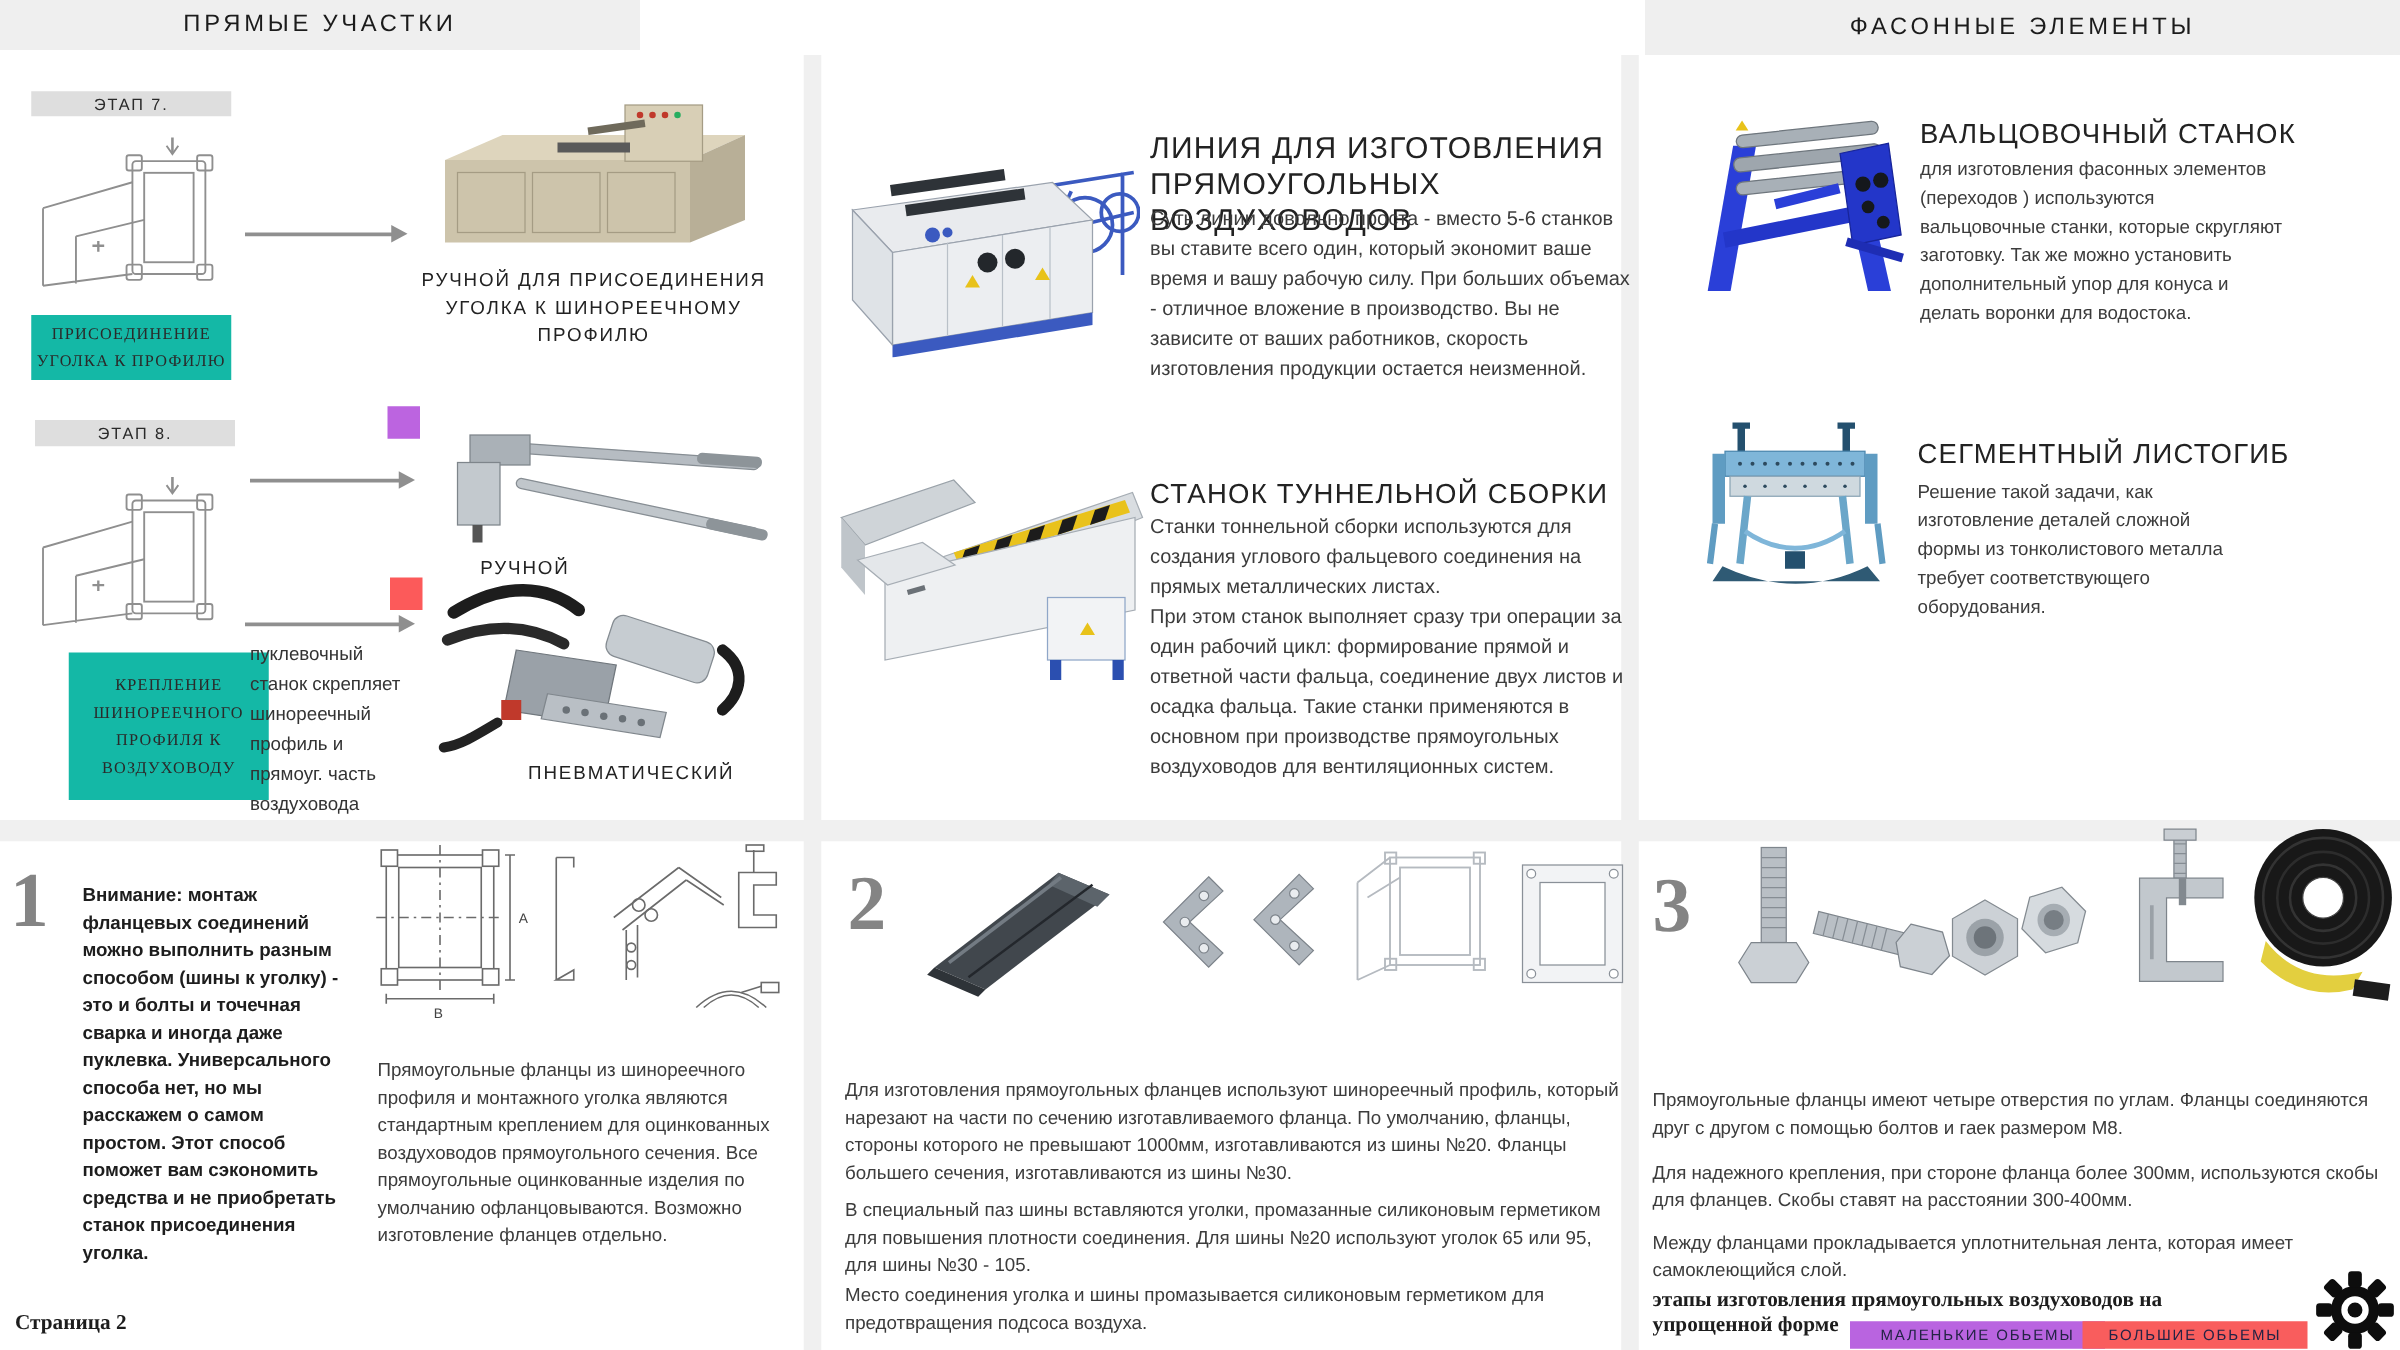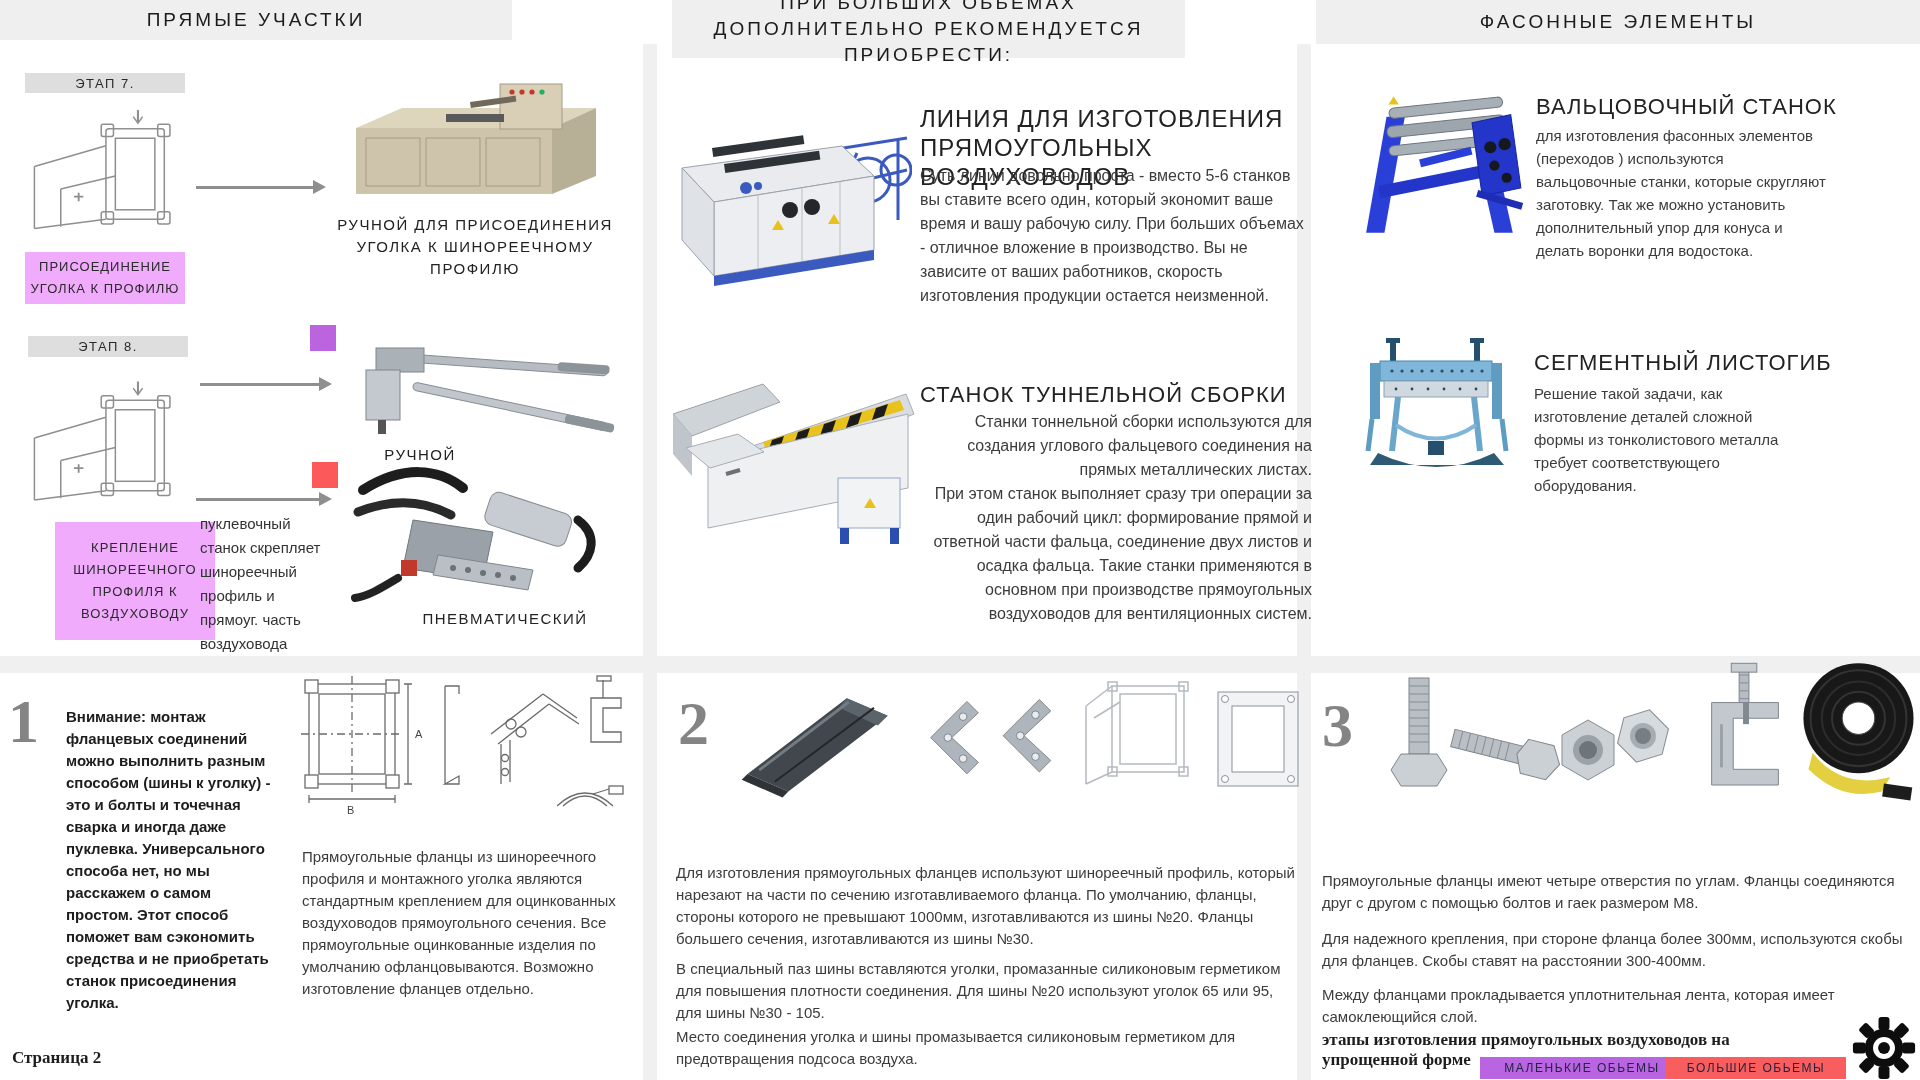--- a/index.html
+++ b/index.html
@@ -3,22 +3,22 @@
 <meta charset="utf-8">
 <style>
   html,body{margin:0;padding:0;background:#fff;}
   .page{position:relative;width:1920px;height:1080px;background:#fff;overflow:hidden;
         font-family:"Liberation Sans",sans-serif;color:#3a3a3a;}
   .abs{position:absolute;}
   .hdrbar{background:#efefef;display:flex;align-items:center;justify-content:center;text-align:center;
           color:#1b1b1b;font-size:19px;letter-spacing:3px;line-height:26px;}
   .badge{background:#dedede;display:flex;align-items:center;justify-content:center;
          font-size:13px;letter-spacing:1.5px;color:#2a2a2a;}
-  .capbox{background:#f0abfc;display:flex;align-items:center;justify-content:center;text-align:center;
-          font-size:13px;letter-spacing:1px;color:#2a2a2a;line-height:22px;padding:4px;box-sizing:border-box;}
+  .capbox{background:#14b8a6;display:flex;align-items:center;justify-content:center;text-align:center;
+          font-size:13px;letter-spacing:1px;color:#2a2a2a;line-height:22px;padding:4px;box-sizing:border-box;font-family:Liberation Serif, serif;}
   .h-lg{font-size:24px;line-height:29px;letter-spacing:1px;color:#222;}
   .h-md{font-size:22px;line-height:26px;letter-spacing:1px;color:#222;}
   .body{font-size:16px;line-height:24px;color:#3c3c3c;}
   .body-sm{font-size:15px;line-height:22px;color:#3c3c3c;}
   .note{font-size:15px;line-height:24px;color:#333;}
   .prewrap{white-space:pre-line;}
   .bignum{font-family:"Liberation Serif",serif;font-weight:700;font-size:62px;color:#848484;line-height:1;}
   .serifbold{font-family:"Liberation Serif",serif;font-weight:700;color:#1d1d1d;}
   .boldtext{font-size:15px;line-height:22px;font-weight:700;color:#1d1d1d;}
   .arrow{height:3px;background:#8f8f8f;}
@@ -146,23 +146,20 @@
       <circle cx="140" cy="113" r="3" fill="#6a7177"></circle>
         <circle cx="155" cy="115" r="3" fill="#6a7177"></circle>
       <circle cx="170" cy="118" r="3" fill="#6a7177"></circle>
       <rect x="58" y="100" width="16" height="16" fill="#c0392b"></rect>
       <path d="M235 60 C255 75 250 95 235 108" stroke="#1d1d1d" stroke-width="9" fill="none" stroke-linecap="round"></path>
       <path d="M55 118 C35 130 25 136 12 138" stroke="#222" stroke-width="8" fill="none" stroke-linecap="round"></path>
     </svg>
   </div>
   <div class="abs caption" style="left:385px;top:610px;width:240px;">ПНЕВМАТИЧЕСКИЙ</div>
 
-  <div class="abs hdrbar" style="left:672px;top:0;width:513px;height:58px;padding:0 10px;box-sizing:border-box;">
-    <span>ПРИ БОЛЬШИХ ОБЬЕМАХ ДОПОЛНИТЕЛЬНО РЕКОМЕНДУЕТСЯ ПРИОБРЕСТИ:</span>
-  </div>
 
   <div class="abs" style="left:672px;top:98px;width:240px;height:188px;">
     <svg width="240" height="188" viewBox="0 0 240 188">
       <g stroke="#3b5ac0" fill="none" stroke-width="3">
         <path d="M140 55 L235 40 M150 92 L235 72 M226 40 L226 122"></path>
         <circle cx="196" cy="82" r="22"></circle>
           <circle cx="224" cy="72" r="15"></circle>
         <path d="M160 60 L180 100 M185 55 L165 98"></path>
       </g>
       <polygon points="10,70 170,48 202,78 42,104" fill="#e9ebee" stroke="#9aa2ad"></polygon>
@@ -199,21 +196,21 @@
       <polygon points="18,92 70,78 96,96 42,112" fill="#e4e7ea" stroke="#a6adb4"></polygon>
       <rect x="170" y="122" width="62" height="50" fill="#f2f3f5" stroke="#8fa6c8"></rect>
       <polygon points="196,152 208,152 202,142" fill="#e8c21a"></polygon>
       <rect x="172" y="172" width="9" height="16" fill="#2b4fb0"></rect>
       <rect x="222" y="172" width="9" height="16" fill="#2b4fb0"></rect>
       <path d="M58 118 l14 -4" stroke="#6b7177" stroke-width="4"></path>
     </svg>
   </div>
 
   <div class="abs h-md" style="left:920px;top:382px;width:396px;">СТАНОК ТУННЕЛЬНОЙ СБОРКИ</div>
-  <div class="abs body prewrap" style="left:920px;top:410px;width:392px;text-align:right;">Станки тоннельной сборки используются для создания углового фальцевого соединения на прямых металлических листах.
+  <div class="abs body prewrap" style="left:920px;top:410px;width:392px;">Станки тоннельной сборки используются для создания углового фальцевого соединения на прямых металлических листах.
 При этом станок выполняет сразу три операции за один рабочий цикл: формирование прямой и ответной части фальца, соединение двух листов и осадка фальца. Такие станки применяются в основном при производстве прямоугольных воздуховодов для вентиляционных систем.</div>
 
   <div class="abs hdrbar" style="left:1316px;top:0;width:604px;height:44px;">
     <span>ФАСОННЫЕ ЭЛЕМЕНТЫ</span>
   </div>
 
   <div class="abs" style="left:1358px;top:88px;width:168px;height:148px;">
     <svg width="168" height="148" viewBox="0 0 165 145">
       <polygon points="28,28 46,28 26,142 8,142" fill="#2a3fd8"></polygon>
       <polygon points="116,62 134,62 152,142 134,142" fill="#2a3fd8"></polygon>

